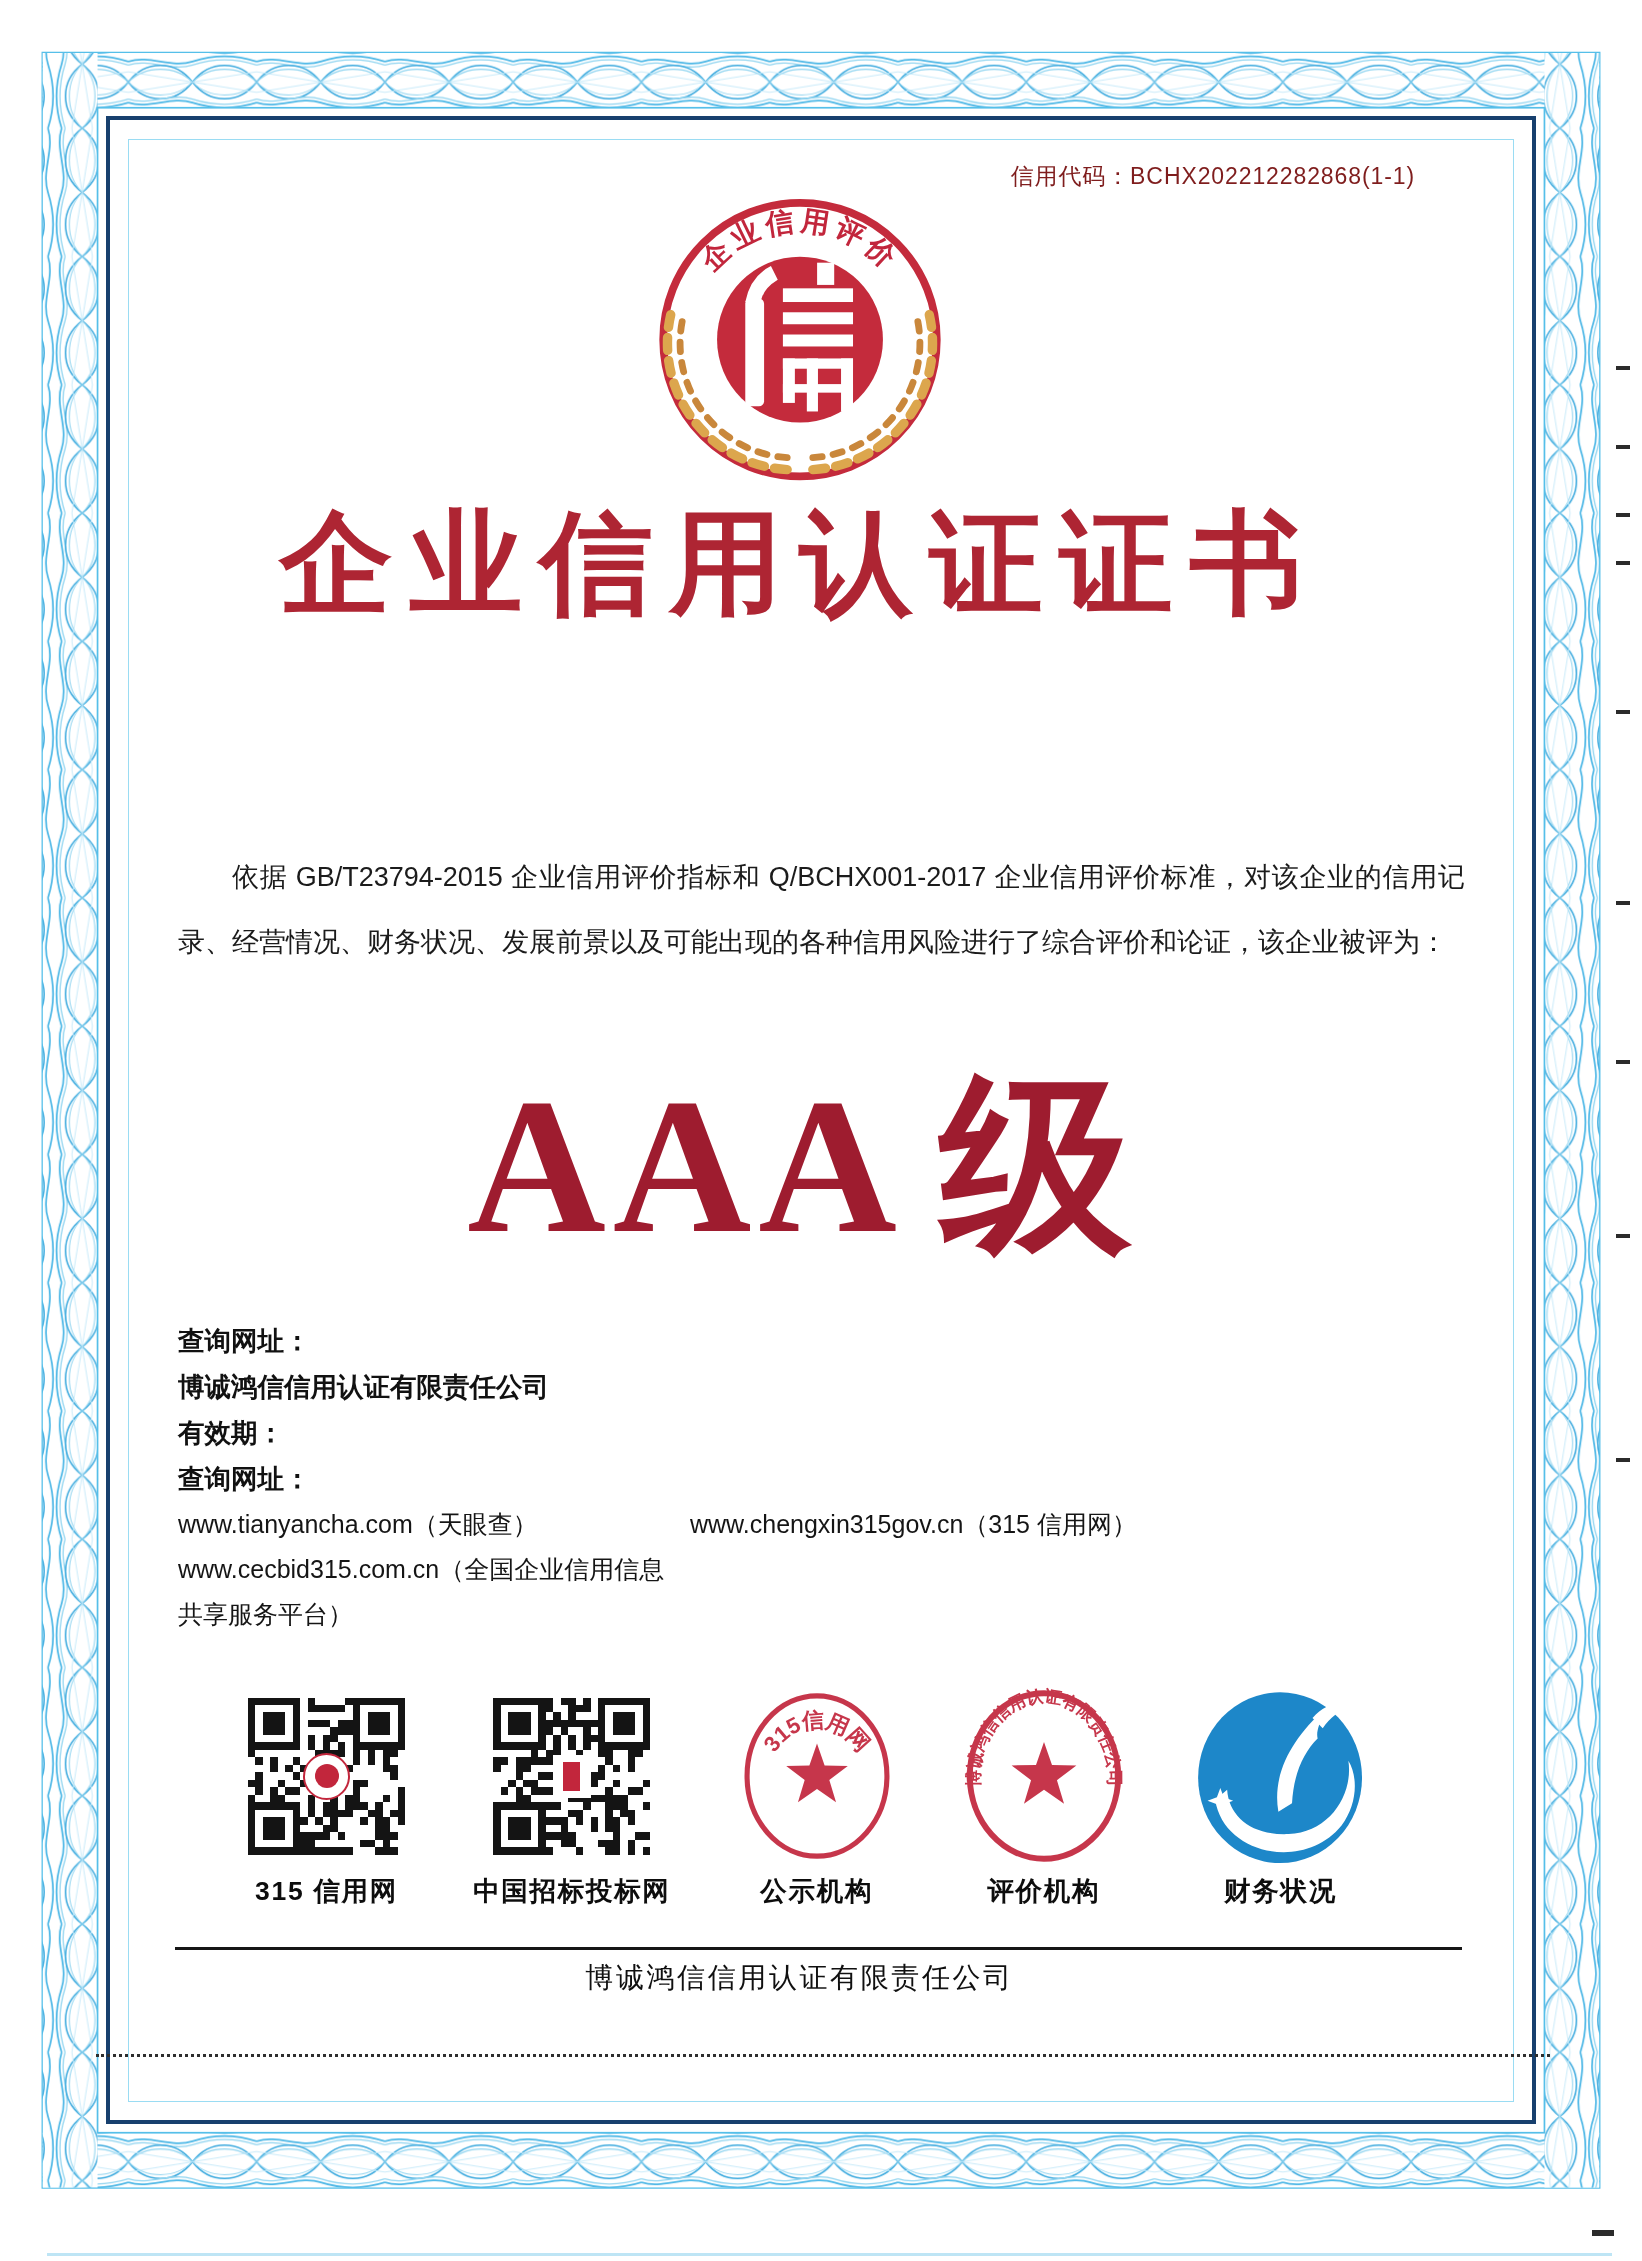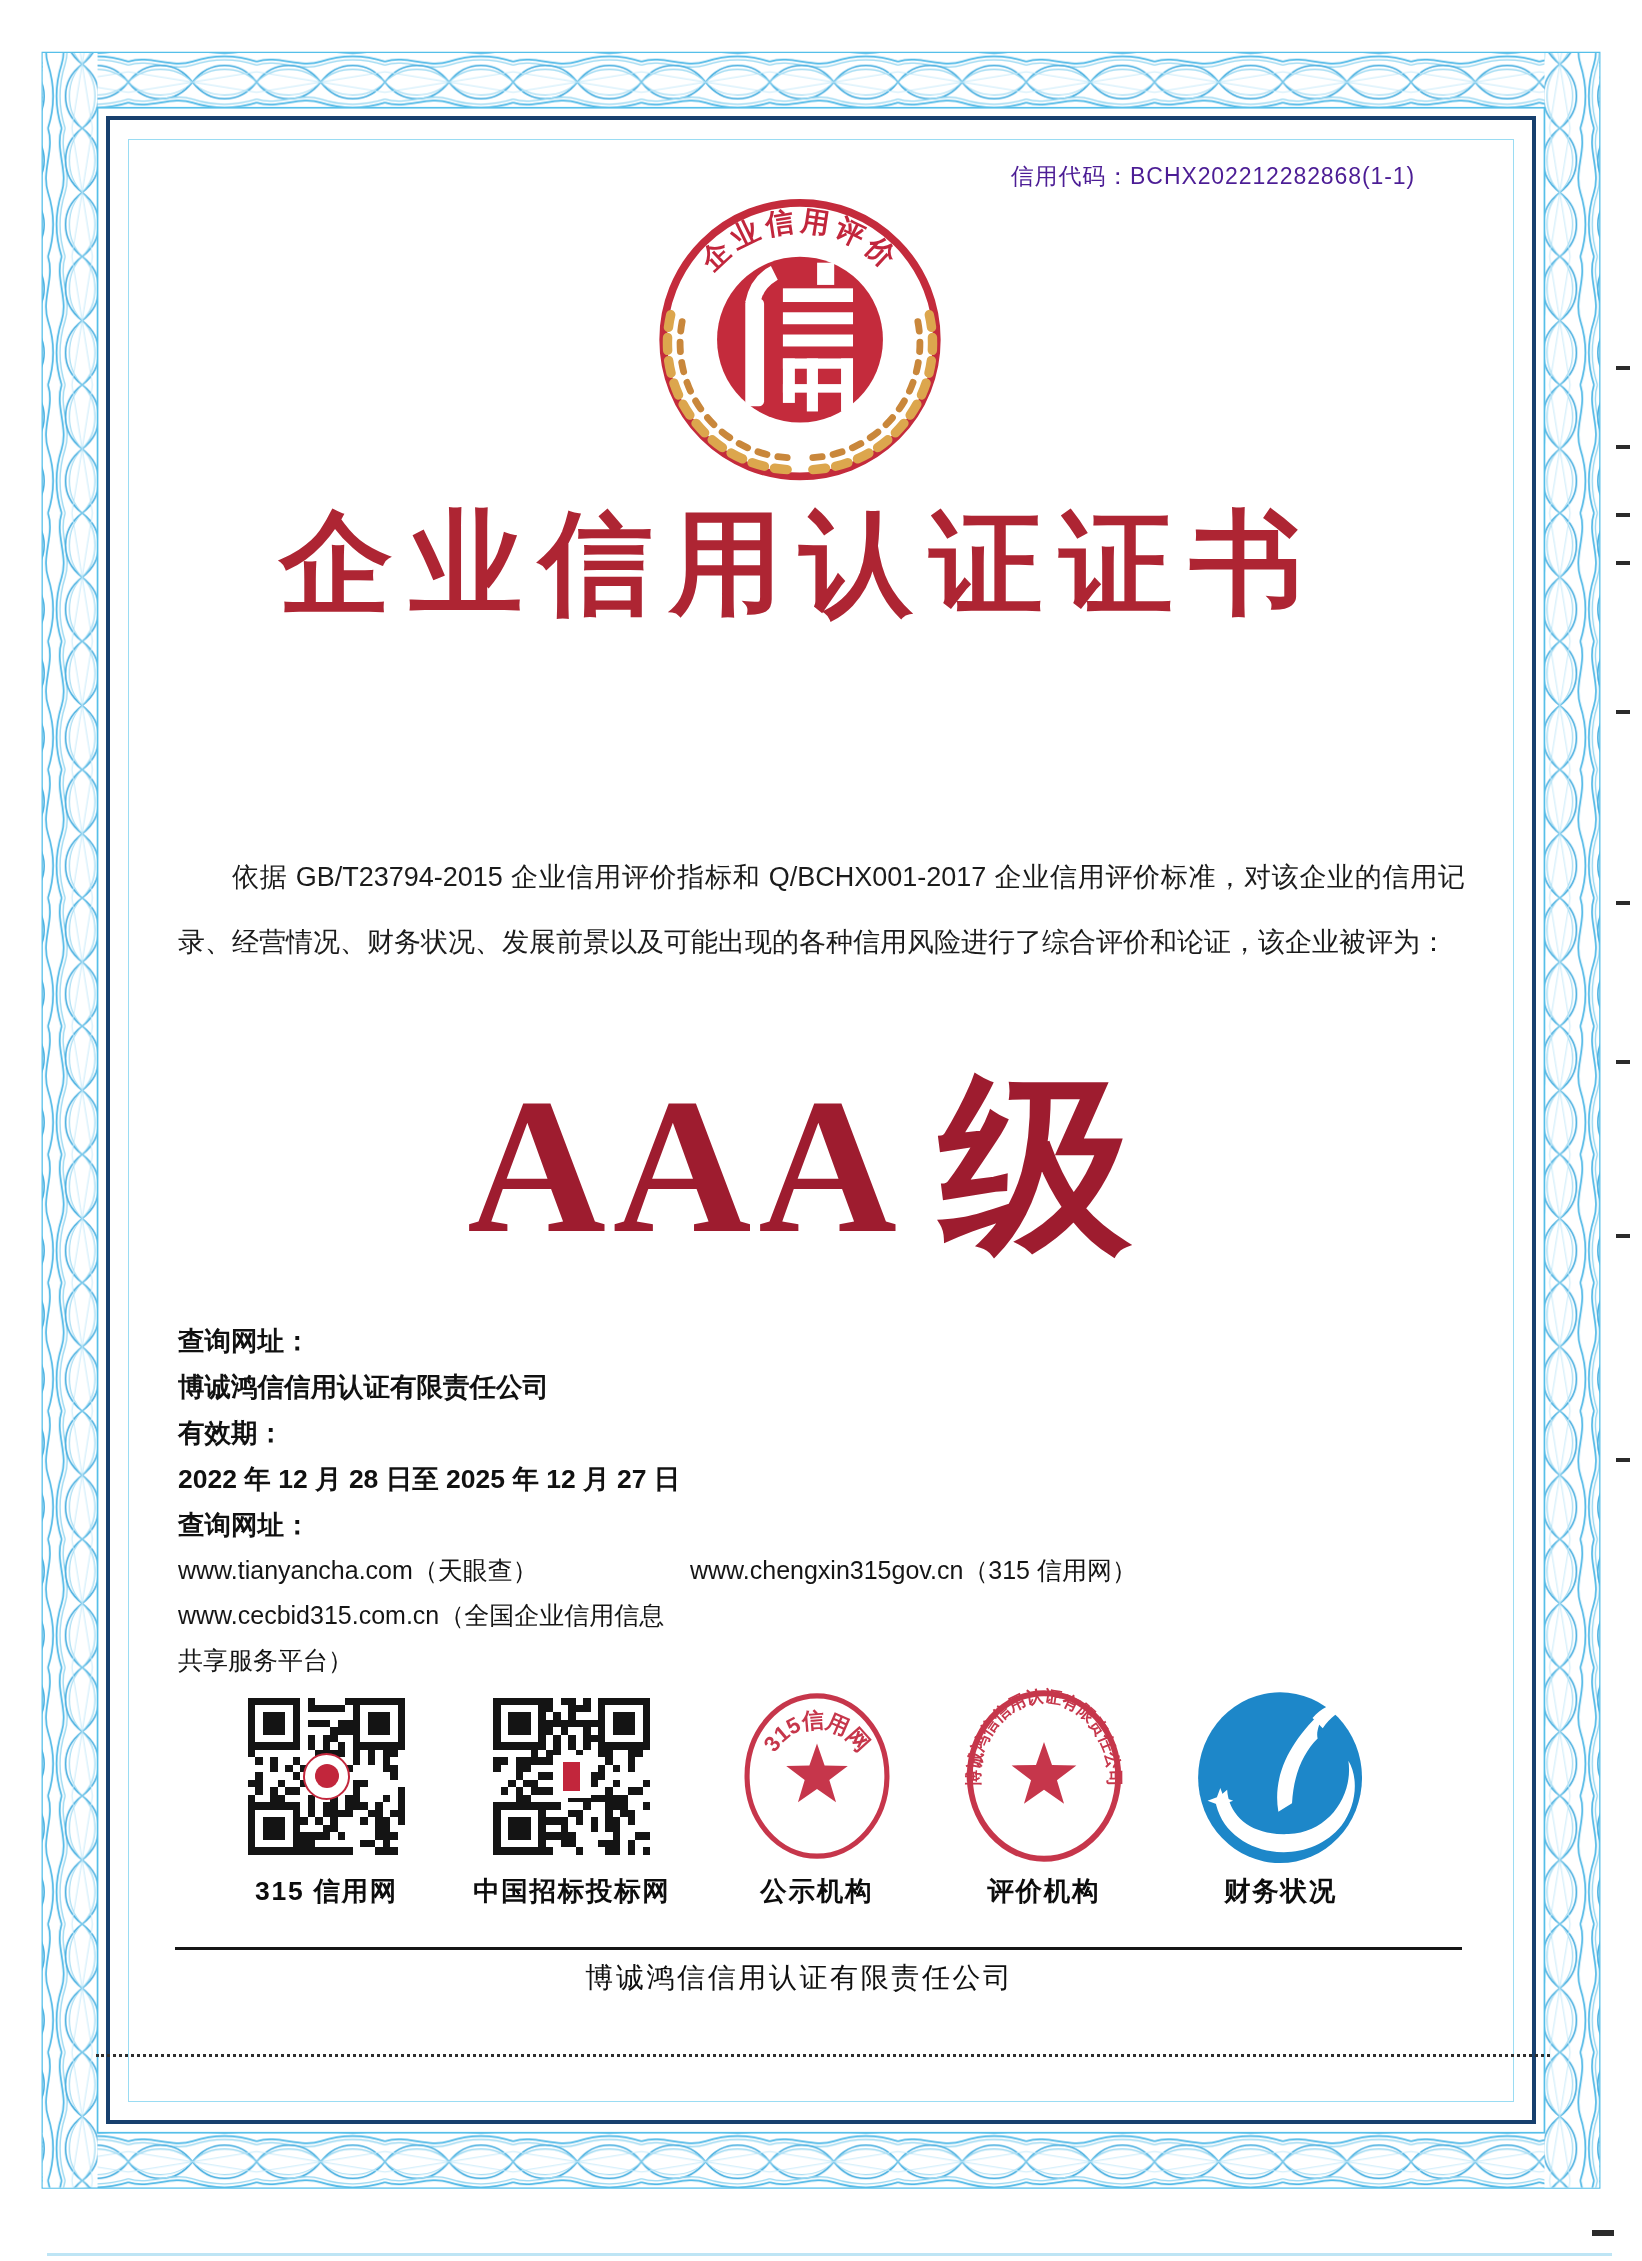--- a/index.html
+++ b/index.html
@@ -14,21 +14,21 @@
   .frame-light{position:absolute;left:128px;top:139px;right:128px;bottom:159px;
                border:1.7px solid #9adcf3;pointer-events:none;}
   .bottom-scan-line{position:absolute;left:47px;right:30px;top:2253px;height:2.6px;
                     background:#a8dcf2;opacity:.75;}
   .tick{position:absolute;background:#2b2b2b;}
 
   
   .content{position:absolute;left:128px;top:139px;width:1343px;height:1964px;}
 
   .credit-code{position:absolute;top:22px;right:56px;font-size:23px;
-               letter-spacing:0.9px;color:#4c1d95;font-weight:500;}
+               letter-spacing:0.9px;color:#7f1d1d;font-weight:500;}
 
   .emblem{position:absolute;top:51px;left:50%;transform:translateX(-50%);}
 
   .cert-title{position:absolute;top:349px;width:100%;text-align:center;
               font-size:113px;font-weight:bold;color:#ae2533;letter-spacing:17px;
               font-family:"Liberation Sans",sans-serif;white-space:nowrap;}
 
   .company-name{position:absolute;top:558px;width:100%;text-align:center;
                 font-size:48px;font-weight:bold;color:#101010;letter-spacing:19px;
                 white-space:nowrap;}
@@ -170,21 +170,20 @@
     <div class="body-par">依据 GB/T23794-2015 企业信用评价指标和 Q/BCHX001-2017 企业信用评价标准，对该企业的信用记录、经营情况、财务状况、发展前景以及可能出现的各种信用风险进行了综合评价和论证，该企业被评为：</div>
 
     <div class="rating">
       <span>AAA</span><span class="suffix">级</span>
     </div>
 
     <div class="info">
       <div class="lbl">查询网址：</div>
       <div class="val">博诚鸿信信用认证有限责任公司</div>
       <div class="lbl">有效期：</div>
-      <div class="val">2022 年 12 月 28 日至 2025 年 12 月 27 日</div>
       <div class="lbl">查询网址：</div>
       <div class="url-grid">
         <span>www.tianyancha.com（天眼查）</span>
         <span>www.chengxin315gov.cn（315 信用网）</span>
         <span>www.cecbid315.com.cn（全国企业信用信息共享服务平台）</span>
       </div>
     </div>
 
     <div class="badges">
 

